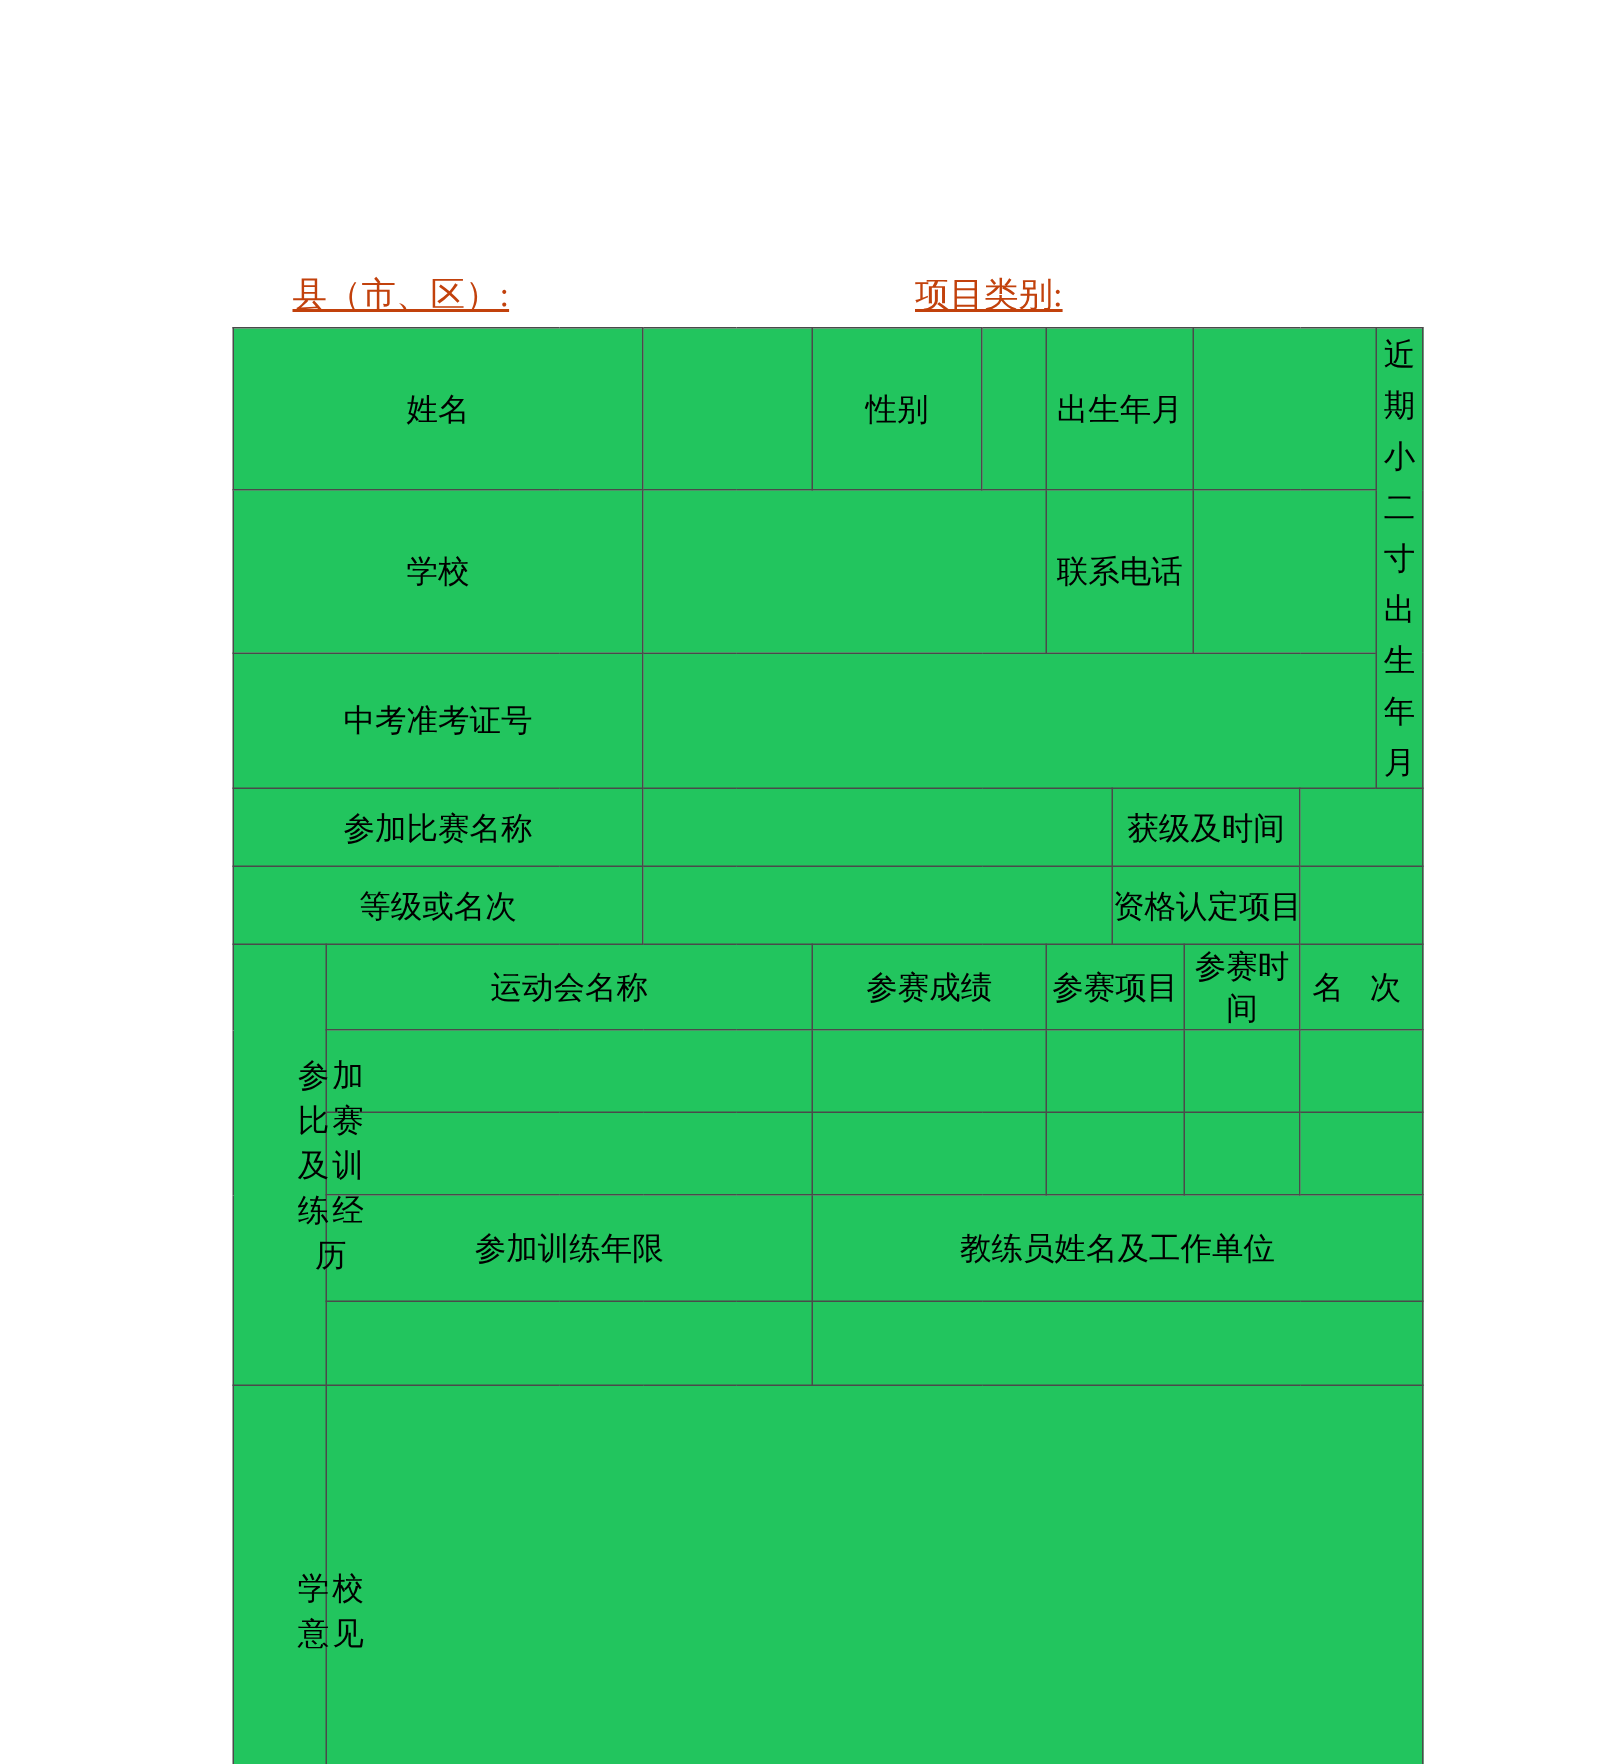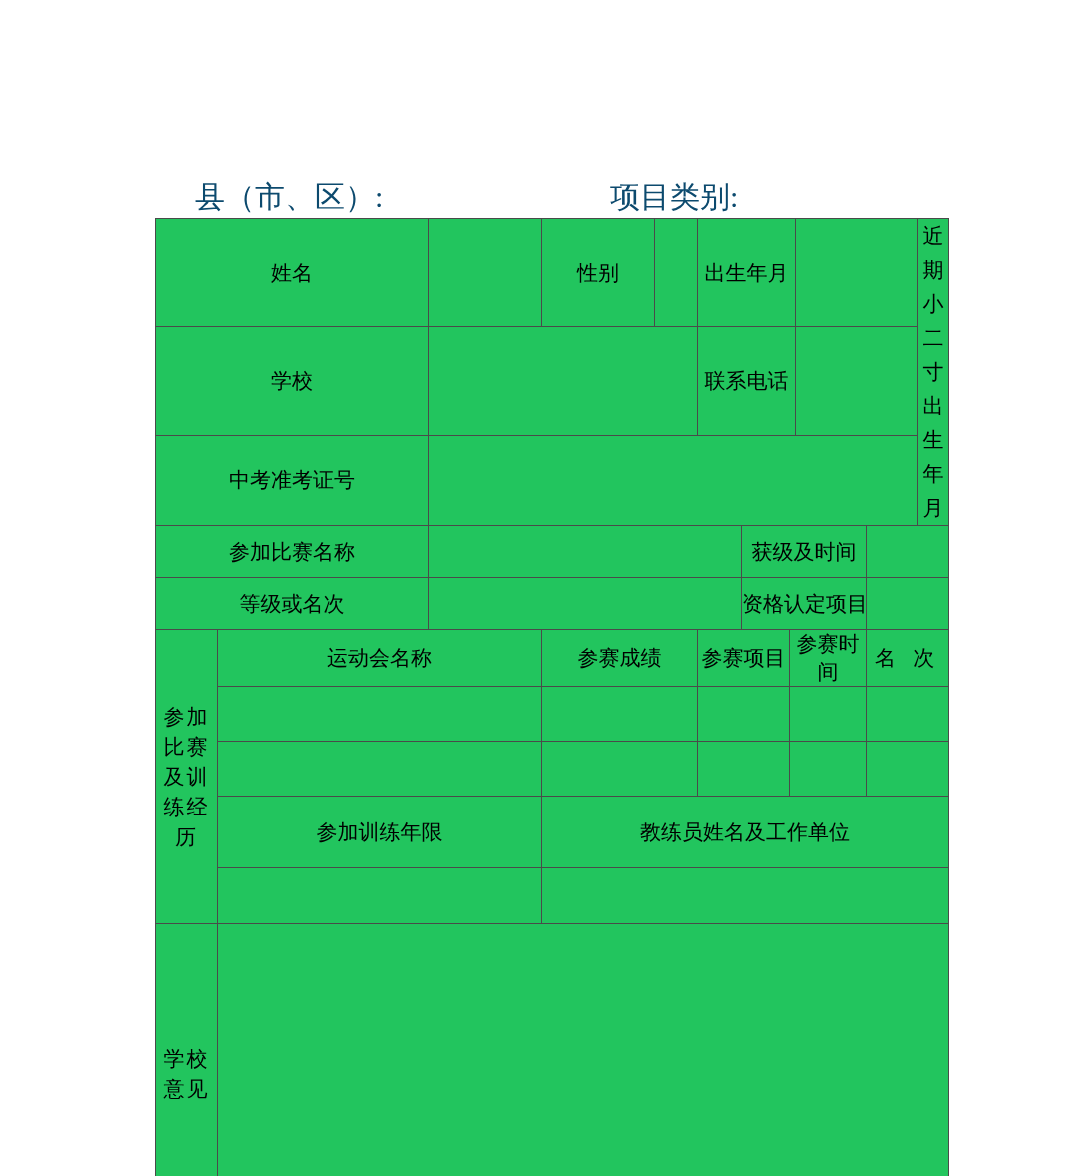--- a/index.html
+++ b/index.html
@@ -41,24 +41,25 @@
   
   .header-row {
     position: absolute;
     top: 181px;
     left: 155px;
     width: 800px;
     height: 32px;
   }
   .header-label {
     position: absolute;
-    font-size: 30px;
+    font-size: 23px;
     line-height: 32px;
     white-space: nowrap;
-    color: #0c4a6e;
+    color: #c2410c;
+    text-decoration: underline;
   }
   .hl-county { left: 40px; top: 0; }
   .hl-category { left: 455px; top: 0; }
 
   
   .form-table {
     position: absolute;
     left: 155px;
     top: 218px;
     width: 793px;
@@ -90,20 +91,21 @@
   
   .vcell {
     font-size: 21px;
     line-height: 30px;
     letter-spacing: 2px;
   }
   .vcell-inner {
     display: block;
     width: 100%;
     text-align: center;
+    margin-left: 35px;
   }
 
   .photo-cell {
     font-size: 22px;
     line-height: 34px;
   }
 
   .opinion-body {
     position: relative;
     height: 100%;

